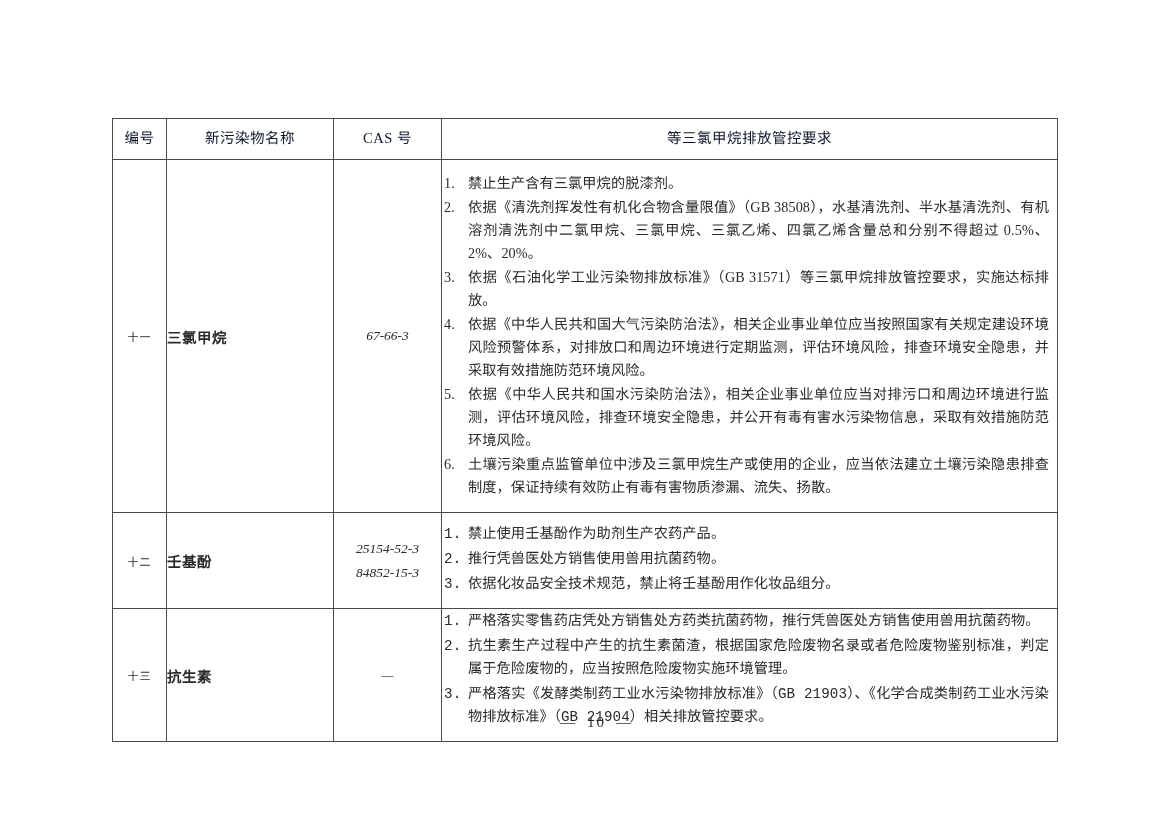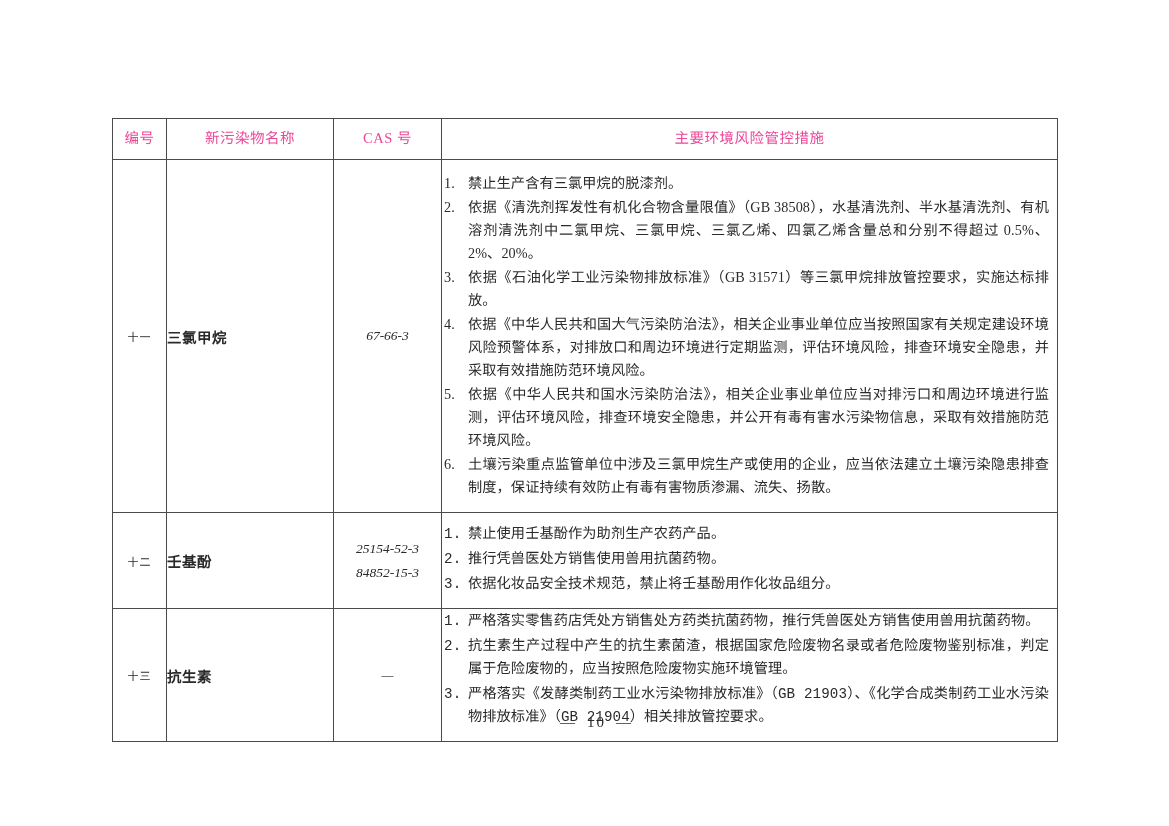--- a/index.html
+++ b/index.html
@@ -50,21 +50,21 @@
   .col-cas   { width: 108px; }
   .col-meas  { width: 616px; }
 
   
   .hdr th {
     height: 40px;
     text-align: center;
     font-weight: normal;
     font-size: 14.5px;
     letter-spacing: 0.5px;
-    color: #ec4899;
+    color: #0f172a;
   }
   .hdr .th-inner {
     display: block;
     line-height: 1.2;
   }
 
   
   .cell-id {
     text-align: center;
     font-size: 11px;
@@ -166,21 +166,21 @@
         <th>
           <span class="th-inner">编号</span>
         </th>
         <th>
           <span class="th-inner">新污染物名称</span>
         </th>
         <th>
           <span class="th-inner">CAS 号</span>
         </th>
         <th>
-          <span class="th-inner">主要环境风险管控措施</span>
+          <span class="th-inner">等三氯甲烷排放管控要求</span>
         </th>
       </tr>
     </thead>
 
     <tbody>
 
       <tr class="row-11">
         <td class="cell-id">十一</td>
         <td class="cell-name">三氯甲烷</td>
         <td class="cell-cas">

